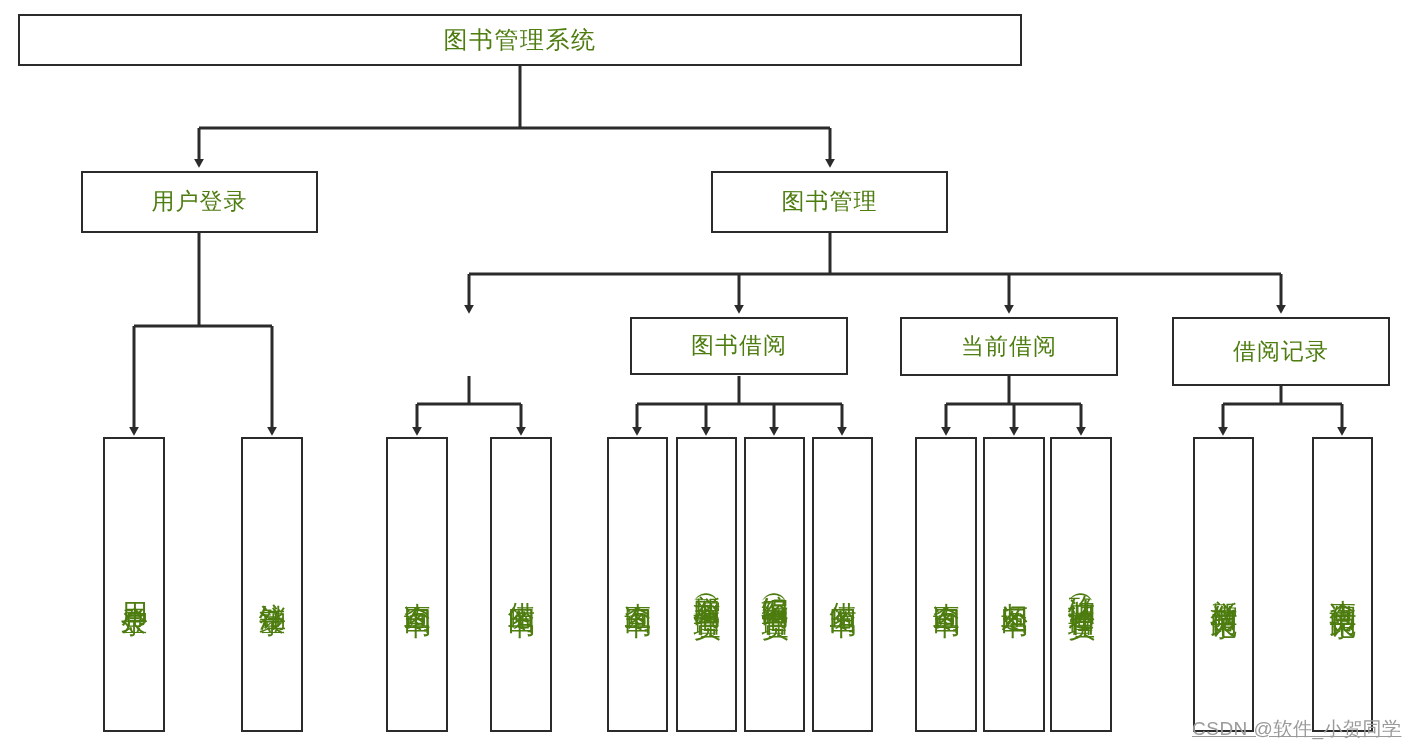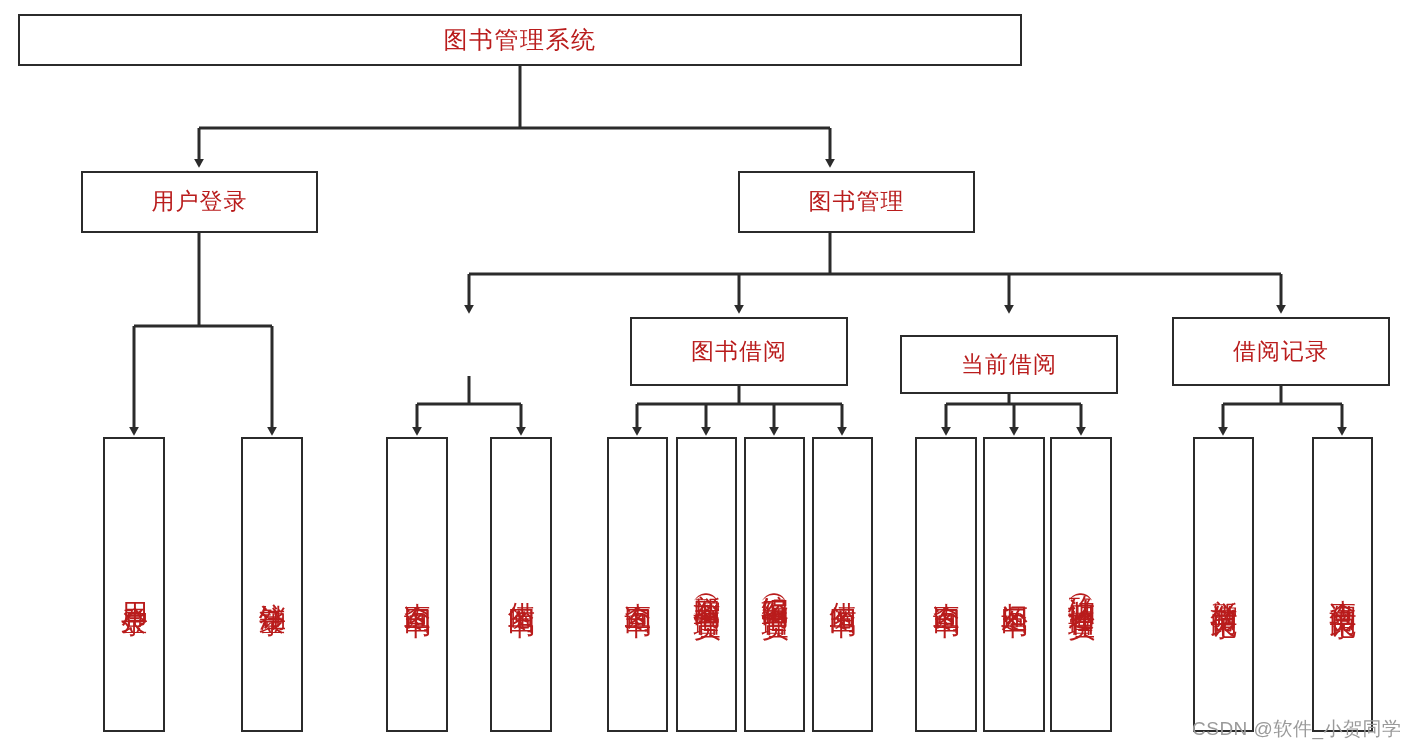--- a/index.html
+++ b/index.html
@@ -25,21 +25,21 @@
     height: 747px;
   }
   .node {
     position: absolute;
     box-sizing: border-box;
     background: #ffffff;
     border: 2px solid #2b2b2b;
     display: flex;
     align-items: center;
     justify-content: center;
-    color: #b91c1c;
+    color: #4d7c0f;
   }
   .node .lbl {
     display: block;
     text-align: center;
     line-height: 1.12;
   }
   
   .node.h .lbl {
     font-size: 23px;
     letter-spacing: 1px;
@@ -128,28 +128,28 @@
     </g>
   </svg>
 
   <div class="node h root" style="left:18px; top:14px; width:1004px; height:52px;">
     <span class="lbl">图书管理系统</span>
   </div>
 
   <div class="node h" style="left:81px; top:171px; width:237px; height:62px;">
     <span class="lbl">用户登录</span>
   </div>
-  <div class="node h" style="left:738px; top:171px; width:237px; height:62px;">
+  <div class="node h" style="left:711px; top:171px; width:237px; height:62px;">
     <span class="lbl">图书管理</span>
   </div>
 
-  <div class="node h" style="left:630px; top:317px; width:218px; height:69px;">
+  <div class="node h" style="left:630px; top:317px; width:218px; height:58px;">
     <span class="lbl">图书借阅</span>
   </div>
-  <div class="node h" style="left:900px; top:317px; width:218px; height:59px;margin-top:18px;">
+  <div class="node h" style="left:900px; top:317px; width:218px; height:59px;">
     <span class="lbl">当前借阅</span>
   </div>
   <div class="node h" style="left:1172px; top:317px; width:218px; height:69px;">
     <span class="lbl">借阅记录</span>
   </div>
 
   <div class="node v" style="left:103px; top:437px; width:62px; height:295px;">
     <span class="lbl">用户登录</span>
   </div>
   <div class="node v" style="left:241px; top:437px; width:62px; height:295px;">
@@ -186,15 +186,15 @@
     <span class="lbl">确认归还（管理员）</span>
   </div>
 
   <div class="node v" style="left:1193px; top:437px; width:61px; height:295px;">
     <span class="lbl">新增借阅记录</span>
   </div>
   <div class="node v" style="left:1312px; top:437px; width:61px; height:295px;">
     <span class="lbl">查询借阅记录</span>
   </div>
 
-  <div class="watermark" style="left:1192px; top:716px;">CSDN @软件_小贺同学</div>
+  <div class="watermark" style="left:1192px; top:716px;text-decoration:underline;">CSDN @软件_小贺同学</div>
 
 </div>
 
 </body></html>

